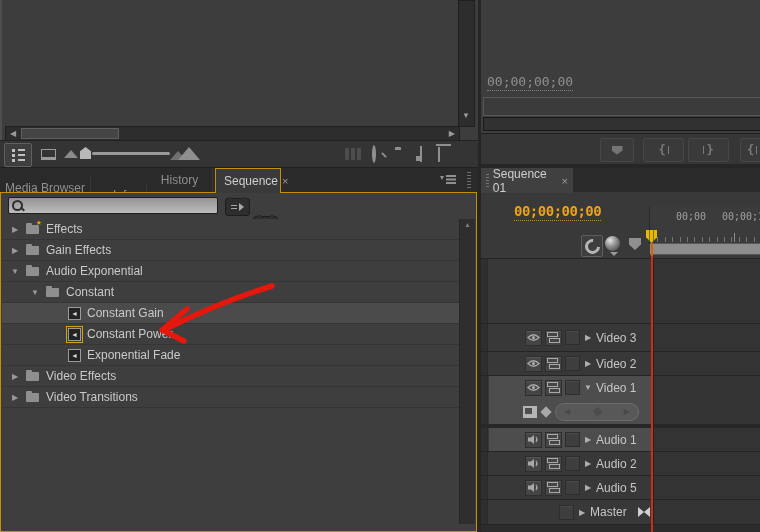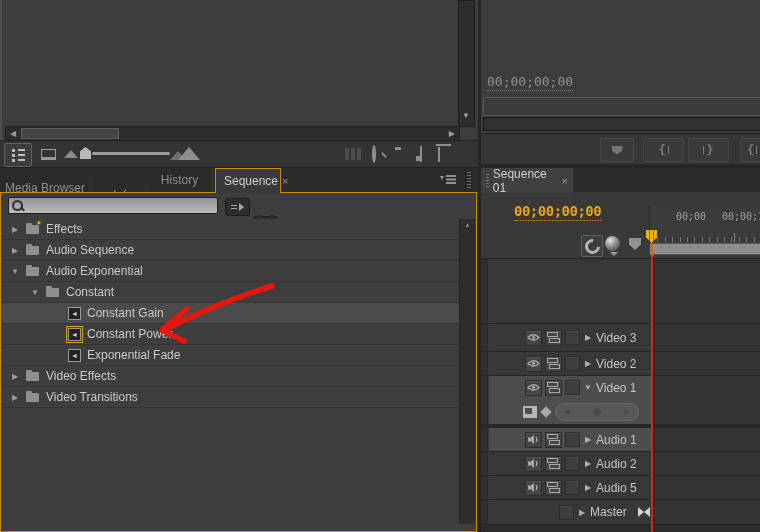--- a/index.html
+++ b/index.html
@@ -208,21 +208,21 @@
       <div class="trow lvl0">
         <span class="tri">▶</span>
         <span class="fold">
             <span class="star">★</span>
           </span>
         <span class="tlab">Effects</span>
       </div>
       <div class="trow lvl0">
         <span class="tri">▶</span>
         <span class="fold"></span>
-        <span class="tlab">Audio Sequence</span>
+        <span class="tlab">Gain Effects</span>
       </div>
       <div class="trow lvl0">
         <span class="tri">▼</span>
         <span class="fold"></span>
         <span class="tlab">Audio Exponential</span>
       </div>
       <div class="trow lvl1">
         <span class="tri">▼</span>
         <span class="fold"></span>
         <span class="tlab">Constant</span>

